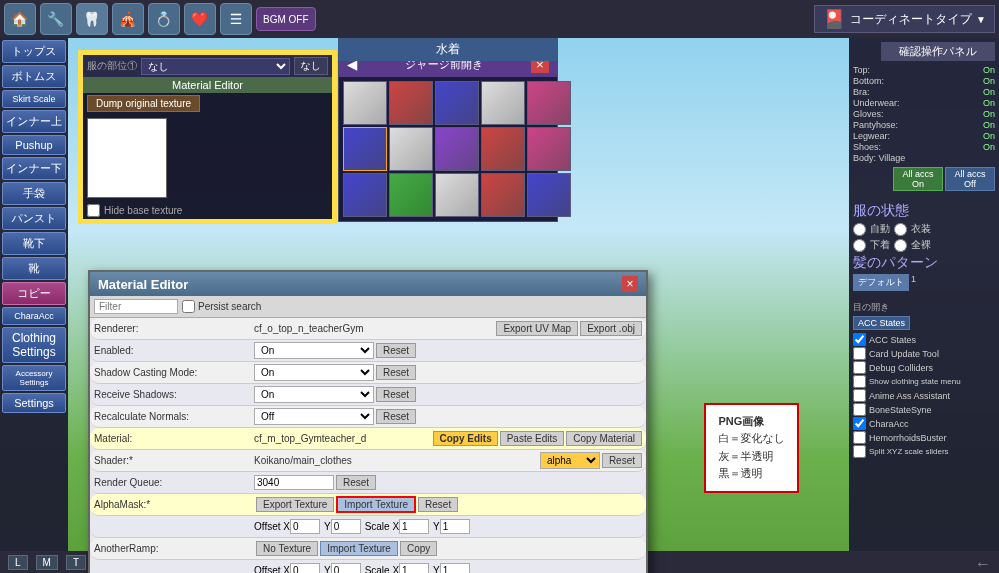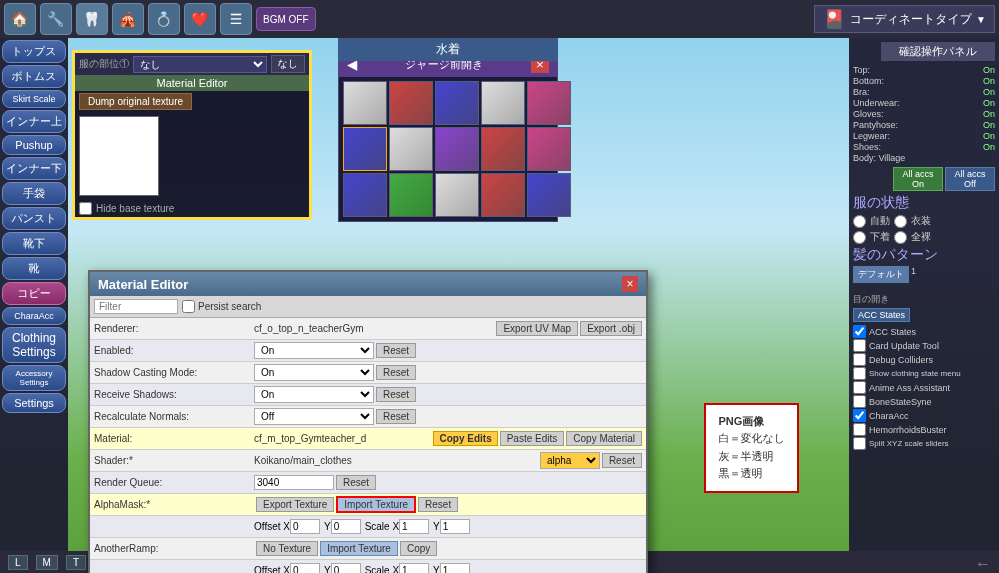--- a/index.html
+++ b/index.html
@@ -80,21 +80,21 @@
     }
 
     .sidebar-btn {
       background: linear-gradient(180deg, #4a6aaa 0%, #2a4a8a 100%);
       border: 1px solid #6a8aca;
       color: white;
       padding: 3px 2px;
       text-align: center;
       cursor: pointer;
       font-size: 11px;
-      border-radius: 8px;
+      border-radius: 2px;
     }
 
     .sidebar-btn.pink {
       background: linear-gradient(180deg, #aa4a8a 0%, #8a2a6a 100%);
       border-color: #ca6aaa;
     }
 
     
     #right-panel {
       position: absolute;
@@ -201,25 +201,25 @@
     }
 
     .clothes-item.selected {
       border-color: #ffaa00;
     }
 
     
     #clothing-controls {
       position: absolute;
       top: 38px;
-      left: 72px;
-      width: 240px;
+      left: 78px;
+      width: 259px;
       background: rgba(20,20,40,0.97);
       z-index: 86;
-      border: 3px solid #fde047;
+      border: 5px solid #fde047;
     }
 
     #body-part-row {
       display: flex;
       align-items: center;
       background: #2a2a4a;
       padding: 2px 4px;
       gap: 4px;
       color: #aaa;
       font-size: 10px;
@@ -323,20 +323,21 @@
       color: #333;
     }
 
     .me-row {
       display: flex;
       align-items: center;
       padding: 2px 4px;
       border-bottom: 1px solid #ccc;
       background: #f0f0f0;
       min-height: 22px;
+      border-radius: 9px;
     }
 
     .me-row:nth-child(even) {
       background: #e8e8f0;
     }
 
     .me-label {
       width: 160px;
       font-size: 10px;
       color: #333;
@@ -538,21 +539,21 @@
     </div>
     <div class="status-row">
       <span>Shoes:</span>
         <span style="color:#88ff88;">On</span>
     </div>
     <div class="status-row">
       <span>Body: Village</span>
     </div>
   </div>
 
-  <div style="display:flex;gap:2px;margin-bottom:3px;padding-left:40px;">
+  <div style="display:flex;gap:2px;margin-bottom:11px;padding-left:40px;">
     <button class="right-btn green">All accs On</button>
     <button class="right-btn">All accs Off</button>
   </div>
 
   <div class="right-section-title">服の状態</div>
   <div class="right-radio-row">
     <input type="radio" name="body-state" style="">
     <span>自動</span>
     <input type="radio" name="body-state" style="">
     <span>衣装</span>

